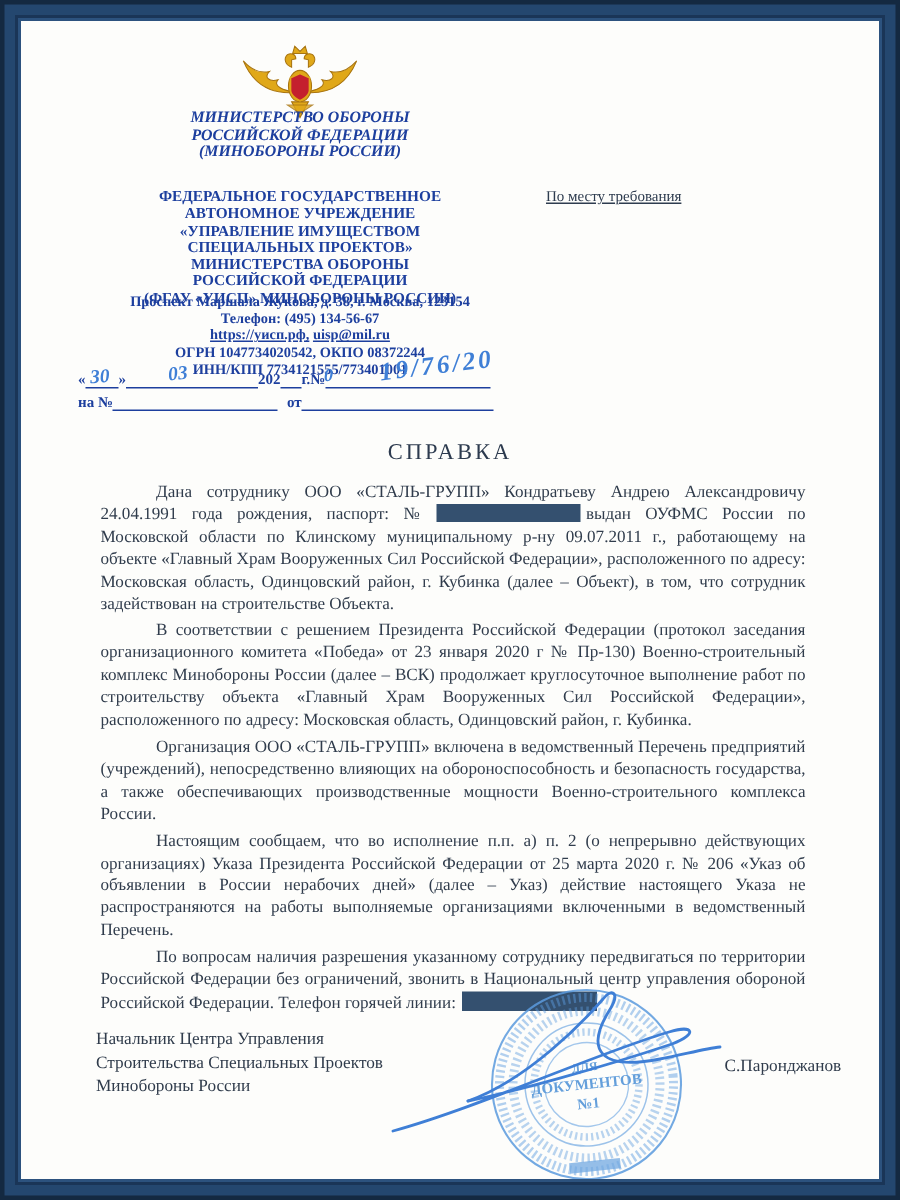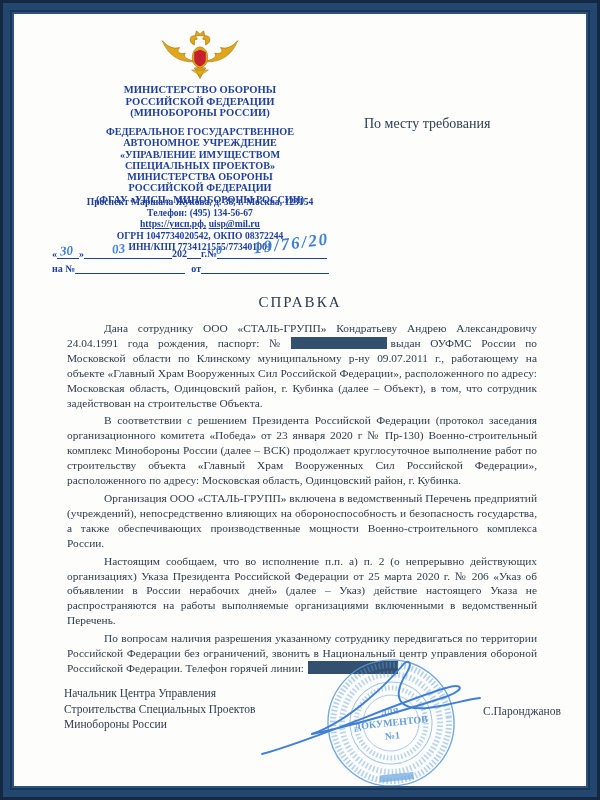--- a/index.html
+++ b/index.html
@@ -12,25 +12,25 @@
     position:absolute;inset:0;pointer-events:none;z-index:50;
     box-shadow:
       inset 0 0 0 3px #142941,
       inset 0 0 0 10px #24476f,
       inset 0 0 0 12px #1a3557,
       inset 0 0 0 14px #2c527e;
   }
   
   .emblem{position:absolute;left:158px;top:25px;width:84px;height:62px;}
   .lh-col{position:absolute;left:50px;width:300px;text-align:center;color:#1d3f9e;font-weight:bold;}
-  .ministry{top:84px;font-size:10.6px;line-height:11.6px;}
+  .ministry{top:73px;font-size:10.6px;line-height:11.6px;font-style:italic;}
   .org{top:126px;font-size:10.2px;line-height:11.3px;}
   .contact{top:196px;font-size:9.6px;line-height:11.2px;}
   .contact a{color:#1d3f9e;text-decoration:underline;text-align:center;}
-  .recipient{position:absolute;left:364px;top:116px;font-size:14px;color:#2e3c4f;}
+  .recipient{position:absolute;left:364px;top:126px;font-size:10px;color:#2e3c4f;text-decoration:underline;}
   
   .dateline{position:absolute;left:52px;top:247px;width:296px;font-size:10px;
     color:#1d3f9e;font-weight:bold;display:flex;align-items:flex-end;}
   .dateline .fill{border-bottom:1px solid #1d3f9e;display:inline-block;height:11px;}
   .naline{position:absolute;left:52px;top:262px;width:296px;font-size:10px;
     color:#1d3f9e;font-weight:bold;display:flex;align-items:flex-end;}
   .naline .fill{border-bottom:1px solid #1d3f9e;display:inline-block;height:11px;}
   .hw{position:absolute;color:#3f7fd6;font-style:italic;font-weight:bold;
     font-family:"Liberation Serif", serif;z-index:5;}
   .hw-day{left:60px;top:243px;font-size:13px;transform:rotate(-4deg);}

